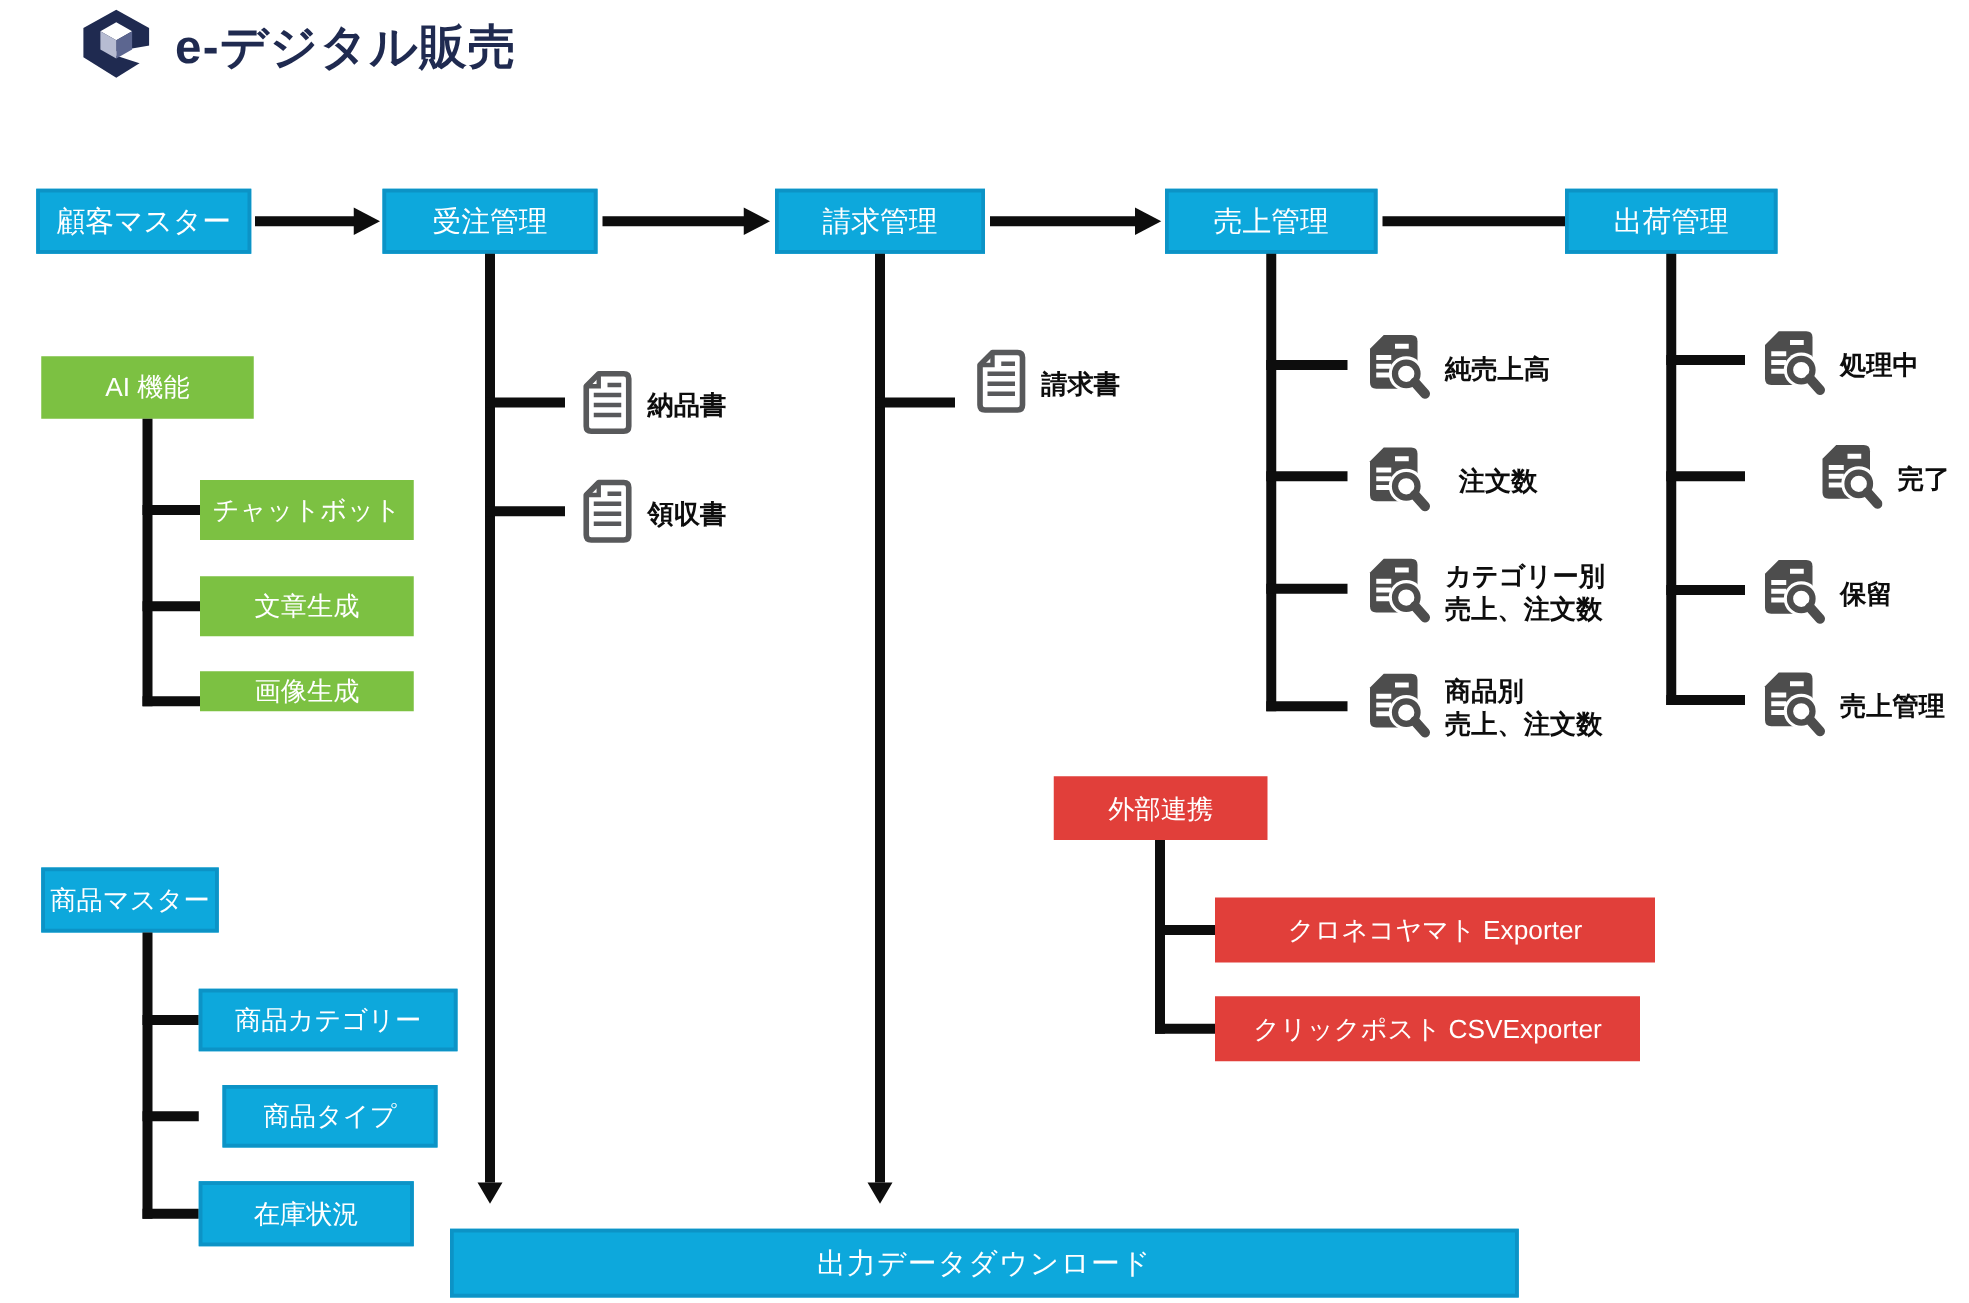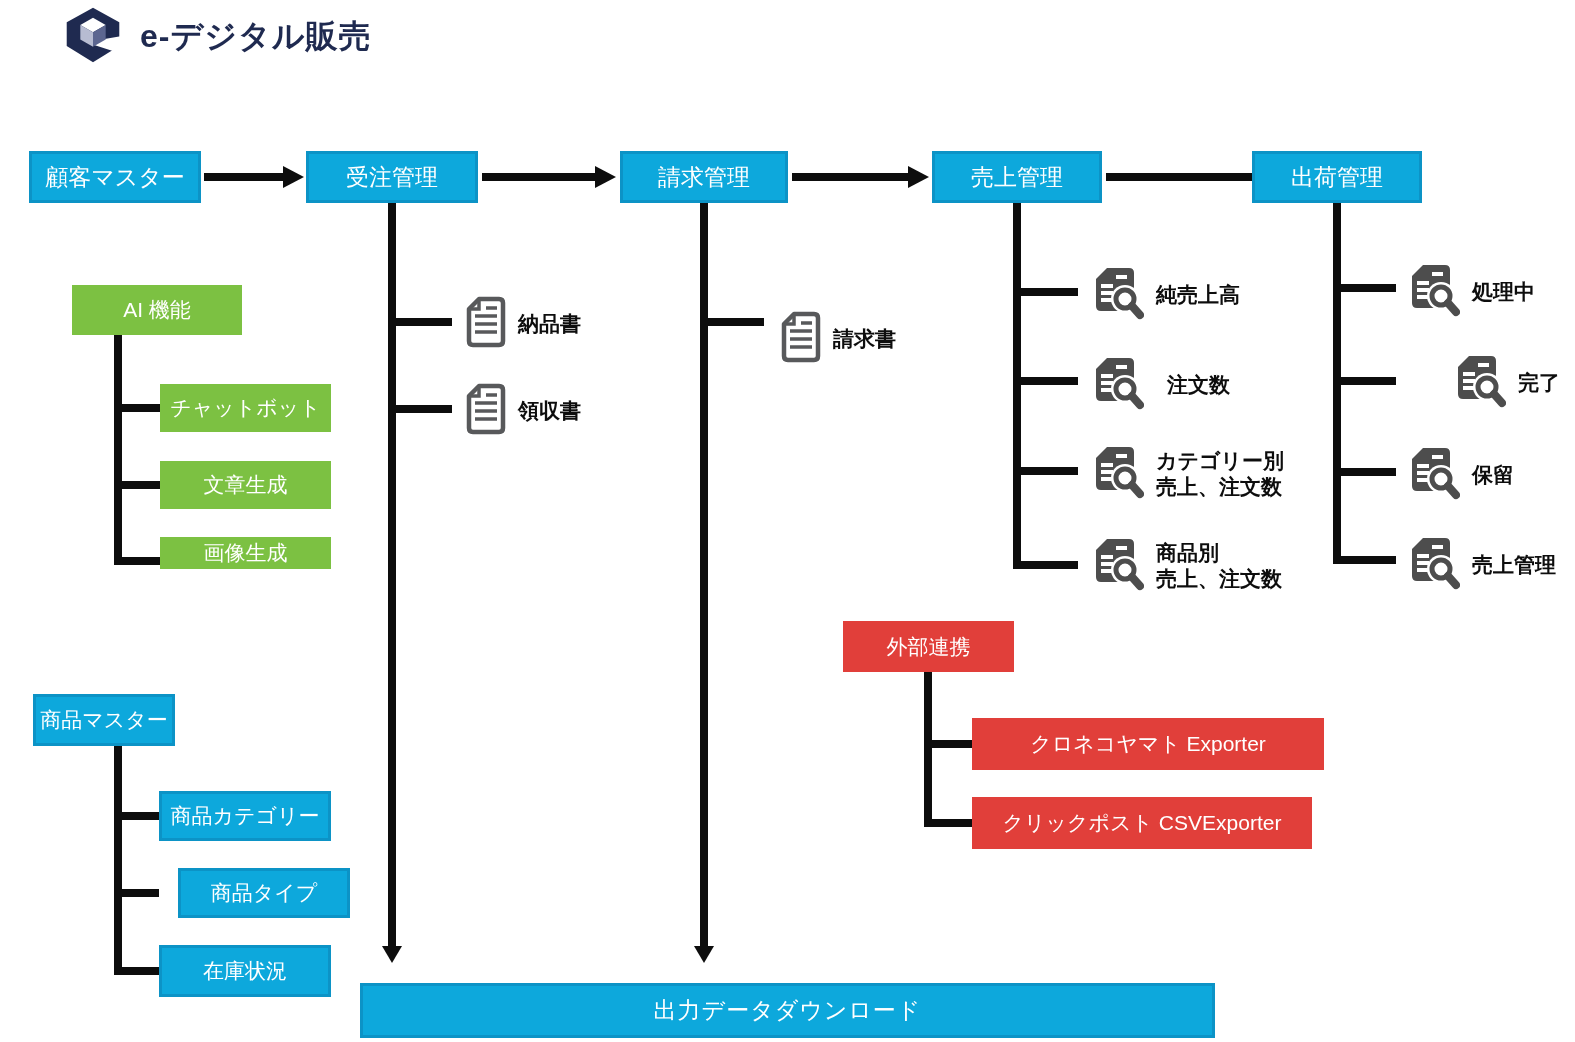--- a/index.html
+++ b/index.html
@@ -2,21 +2,21 @@
 <html><head>
 <meta charset="utf-8">
 <style>
   html,body{margin:0;padding:0;background:#fff;}
   .stage{
     position:relative;width:1575px;height:1042px;background:#ffffff;
     font-family:"Liberation Sans","DejaVu Sans",sans-serif;overflow:hidden;
   }
   
   .logo{position:absolute;left:64px;top:6px;display:flex;align-items:center;gap:18px;}
-  .logo-title{font-size:32px;font-weight:800;color:#1F2A50;letter-spacing:1px;}
+  .logo-title{font-size:38px;font-weight:800;color:#1F2A50;letter-spacing:1px;}
   
   .box{
     position:absolute;box-sizing:border-box;display:flex;align-items:center;justify-content:center;
     color:#ffffff;text-align:center;font-weight:500;
   }
   .blue{background:#0DA8DC;border:3px solid #0C93C6;}
   .green{background:#7CC142;}
   .red{background:#E13F3A;}
   .fs-flow{font-size:23px;}
   .fs-child{font-size:21px;}
@@ -67,21 +67,21 @@
   <div class="arrow-right" style="left:283px;top:166px;"></div>
 
   <div class="line" style="left:482px;top:173px;width:114px;height:8px;"></div>
   <div class="arrow-right" style="left:595px;top:166px;"></div>
 
   <div class="line" style="left:792px;top:173px;width:117px;height:8px;"></div>
   <div class="arrow-right" style="left:908px;top:166px;"></div>
 
   <div class="line" style="left:1106px;top:173px;width:146px;height:8px;"></div>
 
-  <div class="box green fs-child" style="left:33px;top:285px;width:170px;height:50px;margin-left:39px;">AI 機能</div>
+  <div class="box green fs-child" style="left:33px;top:285px;width:170px;height:50px;">AI 機能</div>
   <div class="line" style="left:114px;top:335px;width:8px;height:230px;"></div>
   <div class="line" style="left:114px;top:404px;width:46px;height:8px;"></div>
   <div class="line" style="left:114px;top:481px;width:46px;height:8px;"></div>
   <div class="line" style="left:114px;top:557px;width:46px;height:8px;"></div>
   <div class="box green fs-child" style="left:160px;top:384px;width:171px;height:48px;">チャットボット</div>
   <div class="box green fs-child" style="left:160px;top:461px;width:171px;height:48px;">文章生成</div>
   <div class="box green fs-child" style="left:160px;top:537px;width:171px;height:32px;">画像生成</div>
 
   <div class="line" style="left:388px;top:203px;width:8px;height:743px;"></div>
   <div class="arrow-down" style="left:382px;top:946px;"></div>
@@ -117,21 +117,21 @@
         </g>
       </svg>
     </span>
     <span class="icon-label">領収書</span>
   </div>
 
   <div class="line" style="left:700px;top:203px;width:8px;height:743px;"></div>
   <div class="arrow-down" style="left:694px;top:946px;"></div>
   <div class="line" style="left:700px;top:318px;width:64px;height:8px;"></div>
 
-  <div class="icon-item" style="left:781px;top:311px;">
+  <div class="icon-item" style="left:781px;top:279px;">
     <span>
       <svg width="40" height="52" viewBox="0 0 40 52">
         <path d="M13 3 H33 Q37 3 37 7 V45 Q37 49 33 49 H7 Q3 49 3 45 V13 Z" fill="none" stroke="#58595B" stroke-width="4.5" stroke-linejoin="round"></path>
         <path d="M13 3 V13 H3" fill="none" stroke="#58595B" stroke-width="3.5"></path>
         <g stroke="#58595B" stroke-width="3.5">
           <line x1="20" y1="12" x2="31" y2="12"></line>
             <line x1="9" y1="20" x2="31" y2="20"></line>
           <line x1="9" y1="28" x2="31" y2="28"></line>
             <line x1="9" y1="36" x2="31" y2="36"></line>
         </g>
@@ -303,19 +303,19 @@
   <div class="line" style="left:924px;top:740px;width:48px;height:8px;"></div>
   <div class="line" style="left:924px;top:819px;width:48px;height:8px;"></div>
   <div class="box red fs-child" style="left:972px;top:718px;width:352px;height:52px;">クロネコヤマト Exporter</div>
   <div class="box red fs-child" style="left:972px;top:797px;width:340px;height:52px;">クリックポスト CSVExporter</div>
 
   <div class="box blue fs-child" style="left:33px;top:694px;width:142px;height:52px;">商品マスター</div>
   <div class="line" style="left:114px;top:746px;width:8px;height:229px;"></div>
   <div class="line" style="left:114px;top:812px;width:45px;height:8px;"></div>
   <div class="line" style="left:114px;top:889px;width:45px;height:8px;"></div>
   <div class="line" style="left:114px;top:967px;width:45px;height:8px;"></div>
-  <div class="box blue fs-child" style="left:159px;top:791px;width:172px;height:50px;">商品カテゴリー</div>
+  <div class="box blue fs-child" style="left:159px;top:791px;width:207px;height:50px;">商品カテゴリー</div>
   <div class="box blue fs-child" style="left:159px;top:868px;width:172px;height:50px;margin-left:19px;">商品タイプ</div>
   <div class="box blue fs-child" style="left:159px;top:945px;width:172px;height:52px;">在庫状況</div>
 
   <div class="box blue fs-wide" style="left:360px;top:983px;width:855px;height:55px;">出力データダウンロード</div>
 
 </div>
 
 </body></html>

